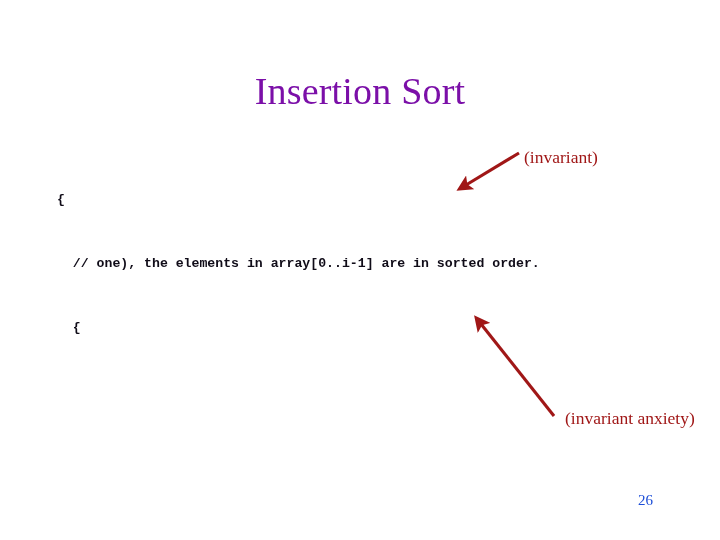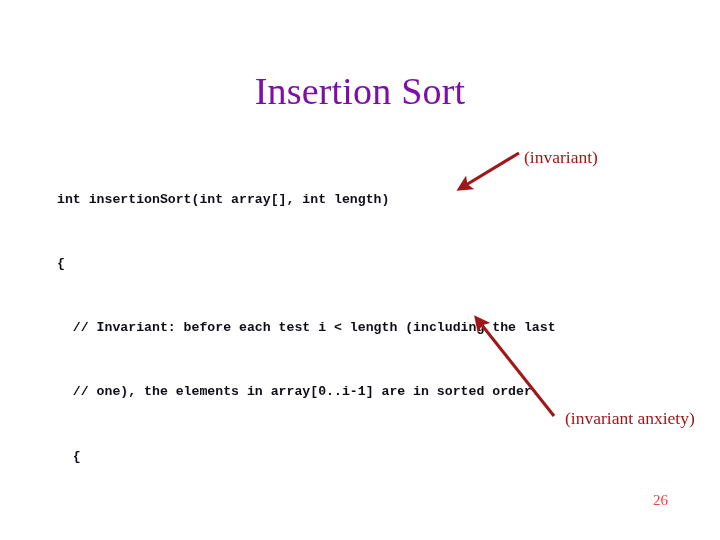--- a/index.html
+++ b/index.html
@@ -82,38 +82,36 @@
     height: 540px;
     pointer-events: none;
   }
 
   
   .page-number {
     position: absolute;
     left: 638px;
     top: 491px;
     width: 30px;
-    text-align: right;
+    text-align: left;
     font-family: "Liberation Serif", serif;
     font-size: 15px;
     line-height: 18px;
-    color: #ef4444;
+    color: #1d4ed8;
   }
 </style>
 </head>
 <body>
 
 <div class="slide">
 
   <div class="slide-title">Insertion Sort</div>
 
   <div class="code-block">
-    <div class="code-line"><span>int insertionSort(int array[], int length)</span></div>
     <div class="code-line"><span>{</span></div>
-    <div class="code-line"><span>  // Invariant: before each test i &lt; length (including the last</span></div>
     <div class="code-line"><span>  // one), the elements in array[0..i-1] are in sorted order.</span></div>
     <div class="code-line"><span>  {</span></div>
     
     
     
     
     
     
     
     

